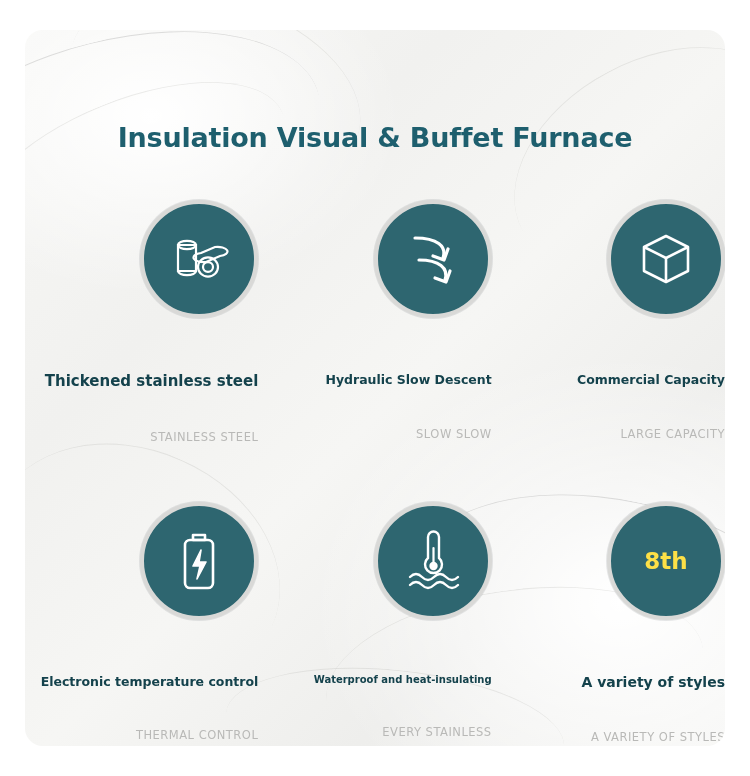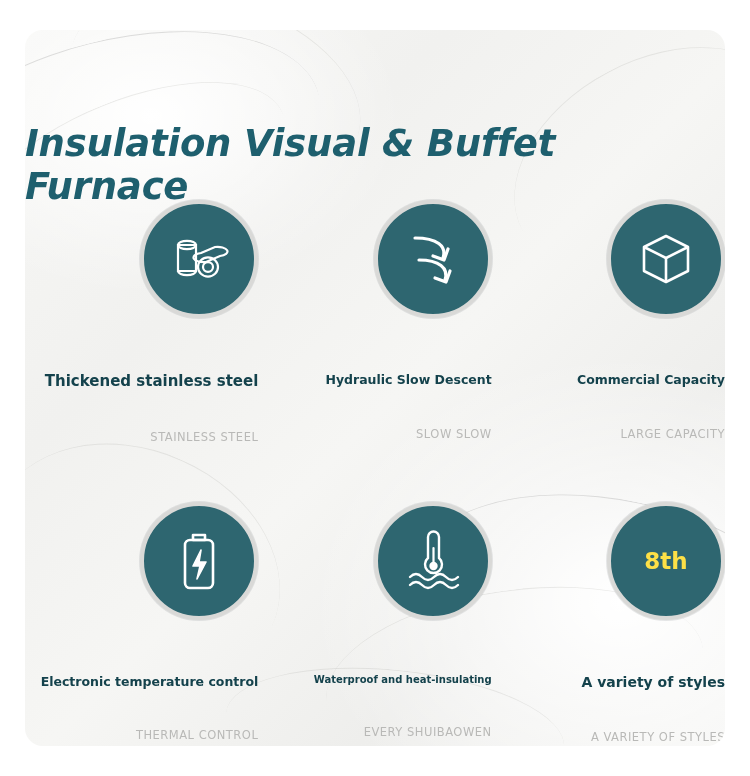--- a/index.html
+++ b/index.html
@@ -47,27 +47,26 @@
   .v5 { left: 300px;  top: 560px; width: 380px; height: 170px; transform: rotate(-8deg); }
   .v6 { left: 480px;  top: 30px;  width: 300px; height: 200px; transform: rotate(-28deg); }
   .v7 { left: -40px;  top: 420px; width: 300px; height: 230px; transform: rotate(24deg); }
   .v8 { left: 200px;  top: 640px; width: 340px; height: 120px; transform: rotate(6deg); }
 
   #title {
     position: absolute;
     left: 0;
     right: 0;
     top: 92px;
-    text-align: left;
-    font-size: 37px;
+    text-align: center;
+    font-size: 27px;
     font-weight: bold;
     letter-spacing: -0.2px;
     color: #1e5f6e;
     font-family: "DejaVu Sans", sans-serif;
-    font-style: italic;
   }
   .grid {
     position: absolute;
     left: 0;
     top: 170px;
     width: 700px;
   }
   .row {
     display: flex;
   }
@@ -214,21 +213,21 @@
                 <path d="M26 8 a5.5 5.5 0 0 1 11 0 v21 a8.5 8.5 0 1 1 -11 0 z"></path>
                 <circle cx="31.5" cy="37" r="4.2" fill="#ffffff" stroke="none"></circle>
                 <path d="M31.5 19 v14" stroke-width="2.2"></path>
                 <path d="M8 48 q6 -6 12 0 t12 0 t12 0 t12 0"></path>
                 <path d="M8 56 q6 -6 12 0 t12 0 t12 0 t12 0"></path>
               </g>
             </svg>
           </span>
         </div>
         <div class="label" style="font-size: 10px;">Waterproof and heat-insulating</div>
-        <div class="sub">EVERY SHUIBAOWEN</div>
+        <div class="sub">EVERY STAINLESS</div>
       </div>
 
       <div class="cell">
         <div class="circle">
           <span class="eighth">8th</span>
         </div>
         <div class="label" style="font-size: 14px;">A variety of styles</div>
         <div class="sub">A VARIETY OF STYLES</div>
       </div>
 

